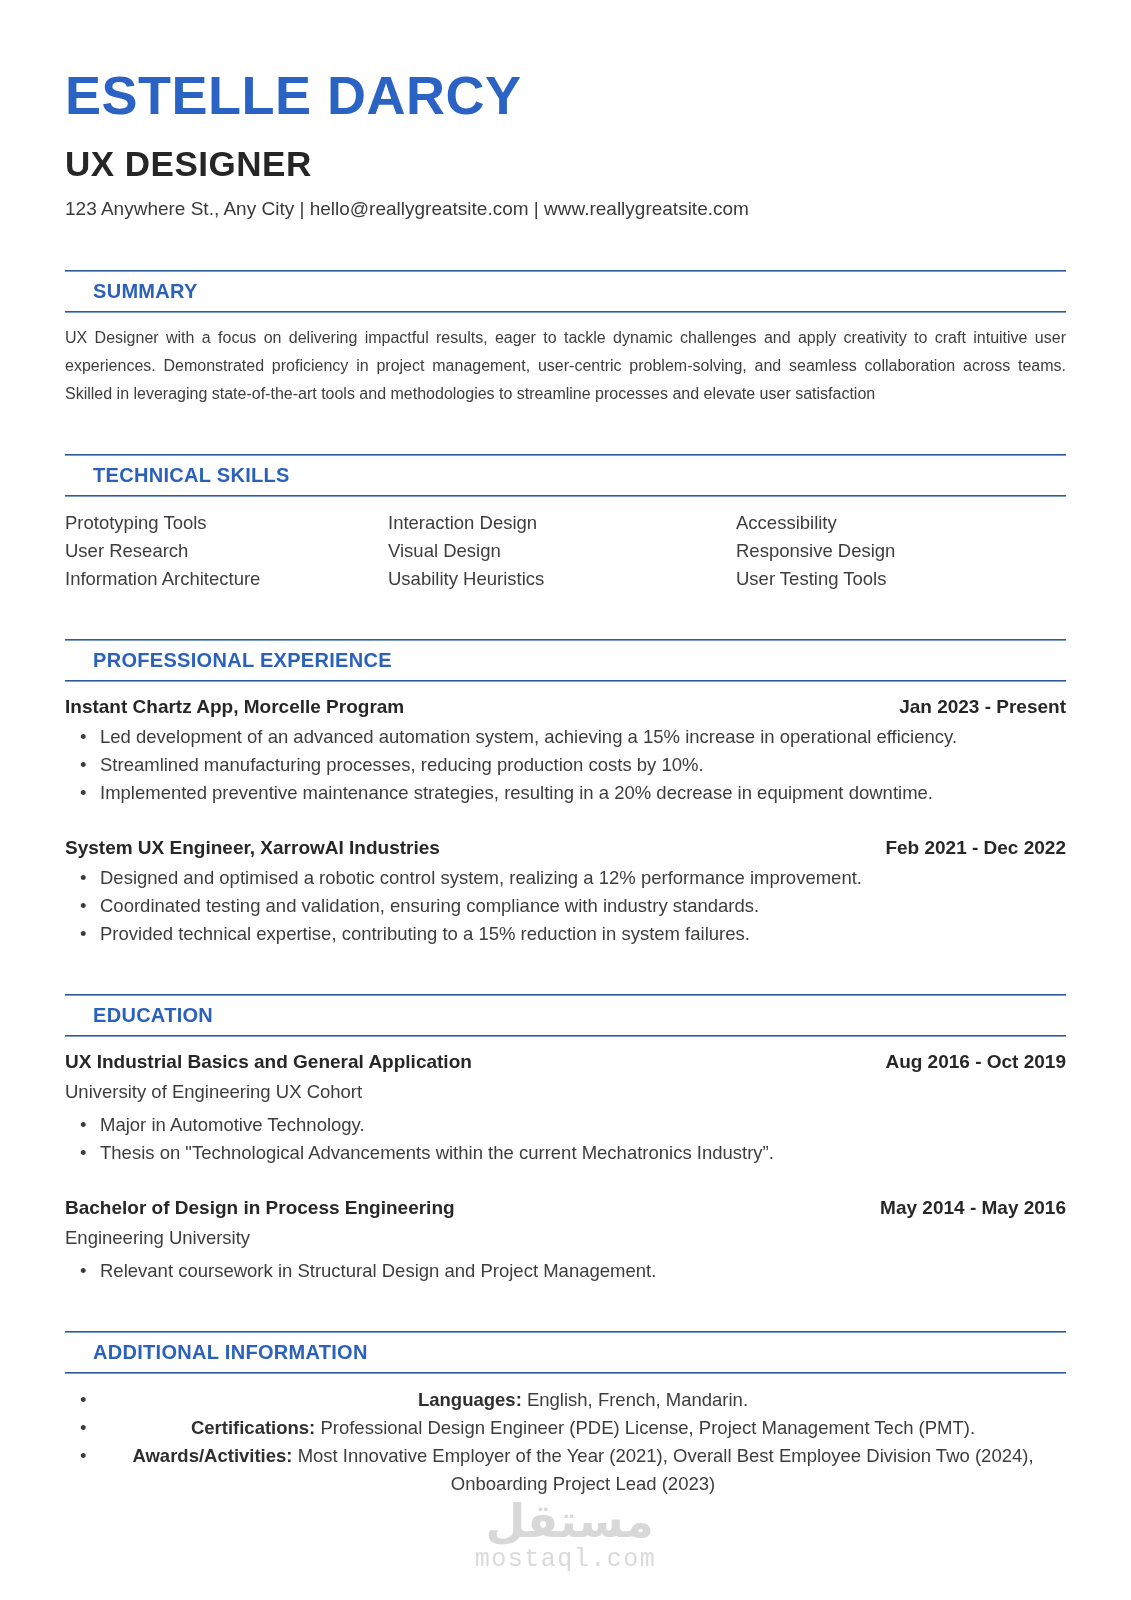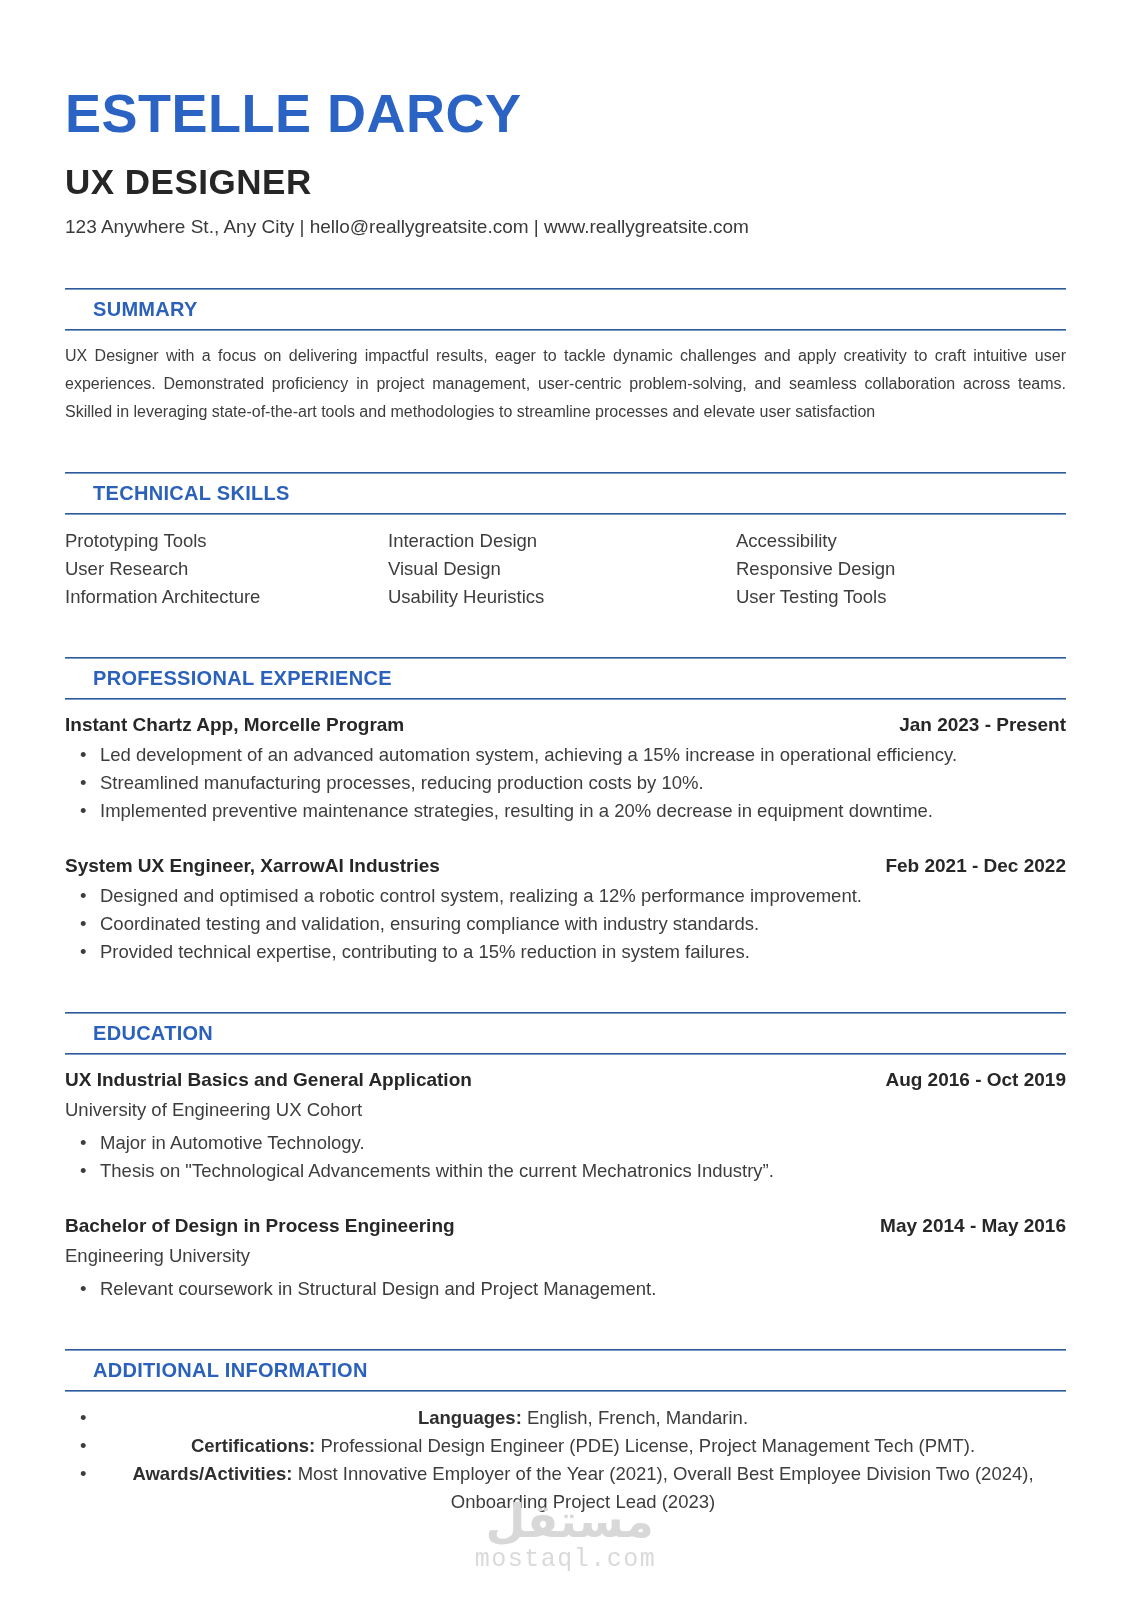--- a/index.html
+++ b/index.html
@@ -1,21 +1,21 @@
 <!DOCTYPE html>
 <html><head>
 <meta charset="utf-8">
 <style>
   * { margin:0; padding:0; box-sizing:border-box; }
   html,body { background:#ffffff; }
   body {
     width:1131px; height:1600px; overflow:hidden; position:relative;
     font-family:"Liberation Sans", sans-serif; color:#3d3d3d;
   }
-  .page { padding:86px 65px 0 65px; }
+  .page { padding:68px 65px 0 65px; }
 
   .name { font-size:54px; font-weight:bold; color:#2b63c4; letter-spacing:0.5px; line-height:1; }
   .job-title { font-size:35px; font-weight:bold; color:#262626; margin-top:22px; letter-spacing:0.5px; }
   .contact { font-size:19px; color:#3a3a3a; margin-top:14px; }
 
   .section { margin-top:46px; }
   .section.first { margin-top:50px; }
   .rule { height:2px; background:#2e5a99; border-bottom:1px solid #7a9cc4; }
   .section-head {
     font-size:20px; font-weight:bold; color:#2b61bb;

